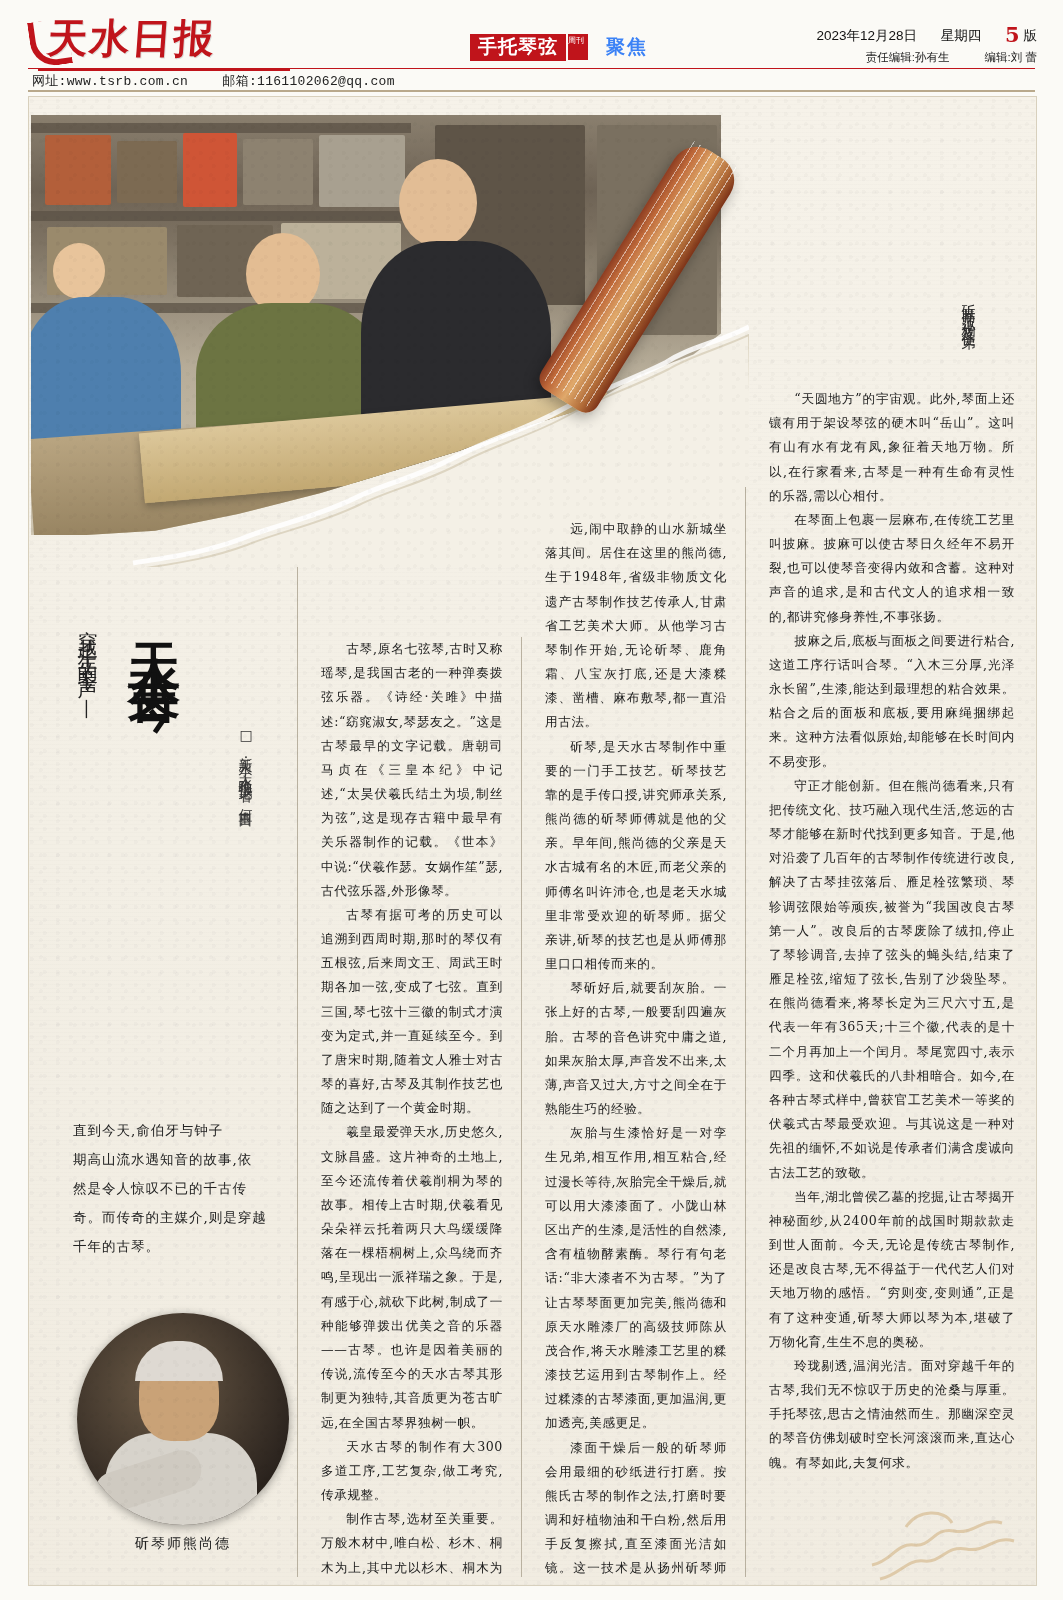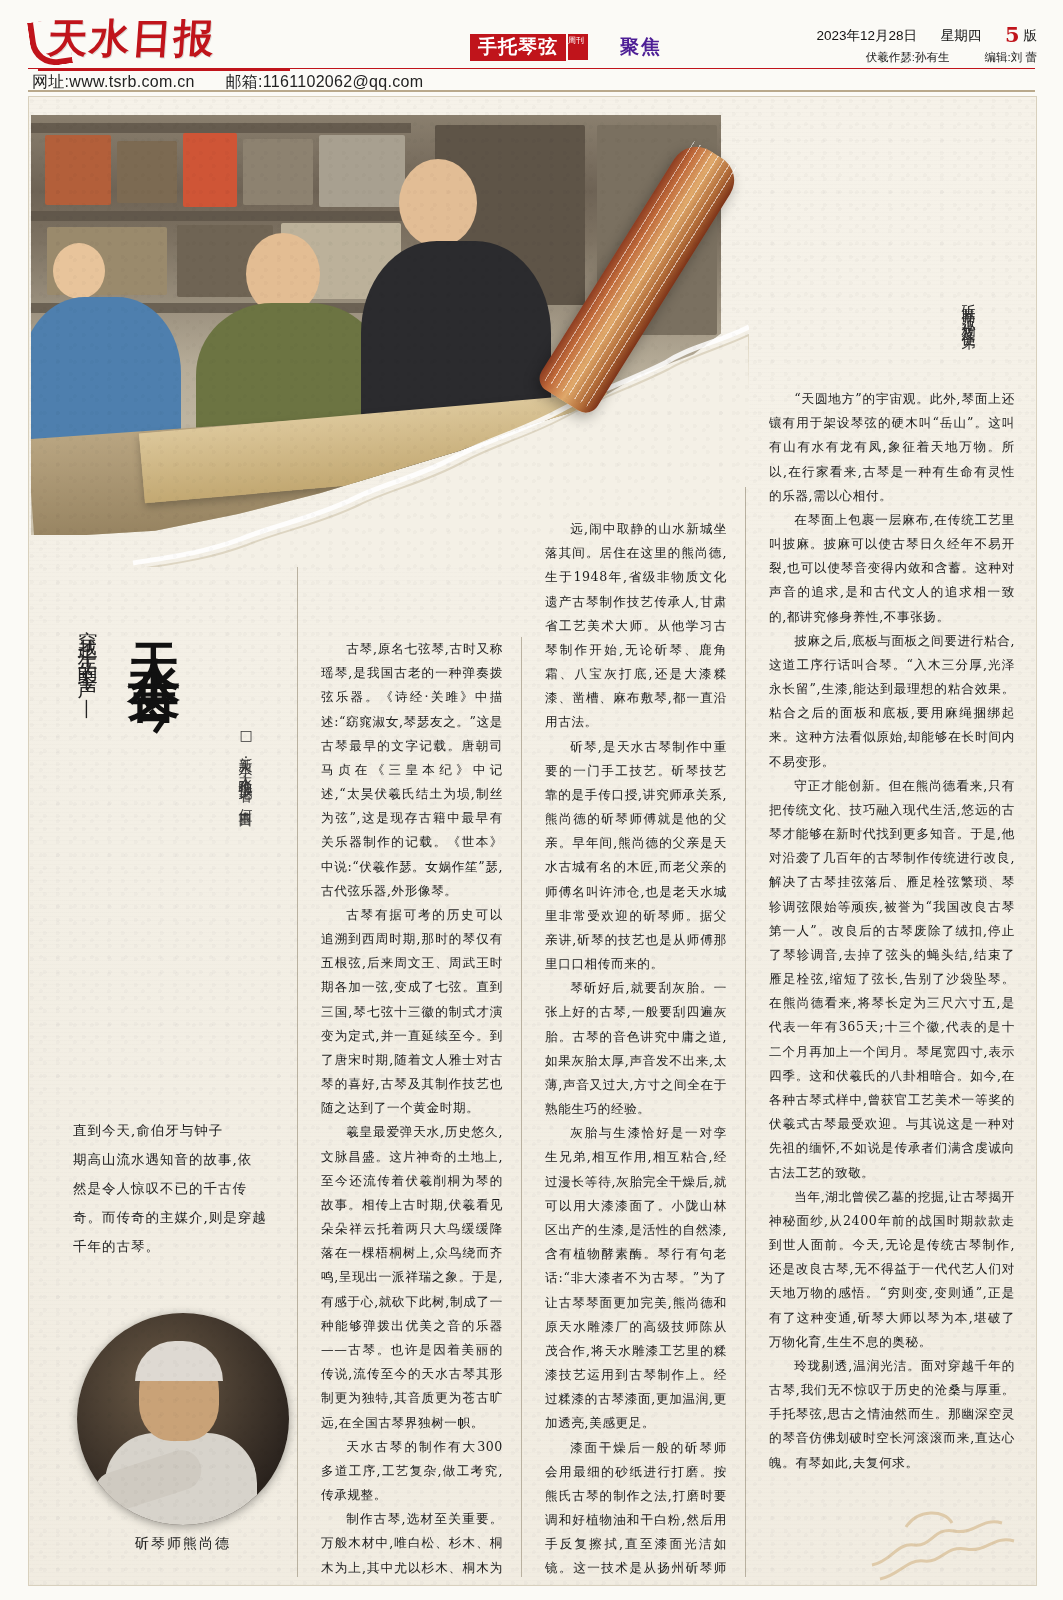--- a/index.html
+++ b/index.html
@@ -57,22 +57,22 @@
   }
   .logo-underline {
     position: absolute;
     left: 8px; top: 56px;
     width: 252px; height: 3px;
     background: #c0141b;
   }
   .contact-row {
     position: absolute;
     left: 32px; top: 72px;
-    font-family: Liberation Sans, sans-serif;
-    font-size: 16px;
+    font-family: Liberation Mono, monospace;
+    font-size: 13px;
     color: #222;
     letter-spacing: .3px;
   }
   .contact-row span { margin-right: 26px; }
 
   .center-badge {
     position: absolute;
     left: 470px; top: 34px;
     display: flex;
     align-items: center;
@@ -95,23 +95,23 @@
     line-height: 10px;
     text-align: left;
     margin-left: 2px;
     padding-top: 2px;
     font-family: Liberation Mono, monospace;
   }
   .badge-focus {
     font-family: "DejaVu Serif", serif;
     font-weight: bold;
     font-size: 19px;
-    margin-left: 32px;
+    margin-left: 18px;
     letter-spacing: 2px;
-    color: #4c1d95;
+    color: #3b82f6;
   }
 
   .date-line {
     position: absolute;
     right: 26px; top: 22px;
     font-family: "Liberation Sans", sans-serif;
     font-size: 13.5px;
     color: #111;
     text-align: right;
     white-space: nowrap;
@@ -375,21 +375,21 @@
 
     <div class="date-line">
       <span>2023年12月28日</span>
       <span class="sp"></span>
       <span>星期四</span>
       <span class="sp"></span>
       <span class="page-num">5</span>
       <span>版</span>
     </div>
     <div class="editor-line">
-      <span>伏羲作瑟:孙有生</span>
+      <span>责任编辑:孙有生</span>
       <span class="sp"></span>
       <span>编辑:刘 蕾</span>
     </div>
 
     <div class="rule-top"></div>
   </div>
   <div class="rule-top2"></div>
 
   <div class="paper">
 

